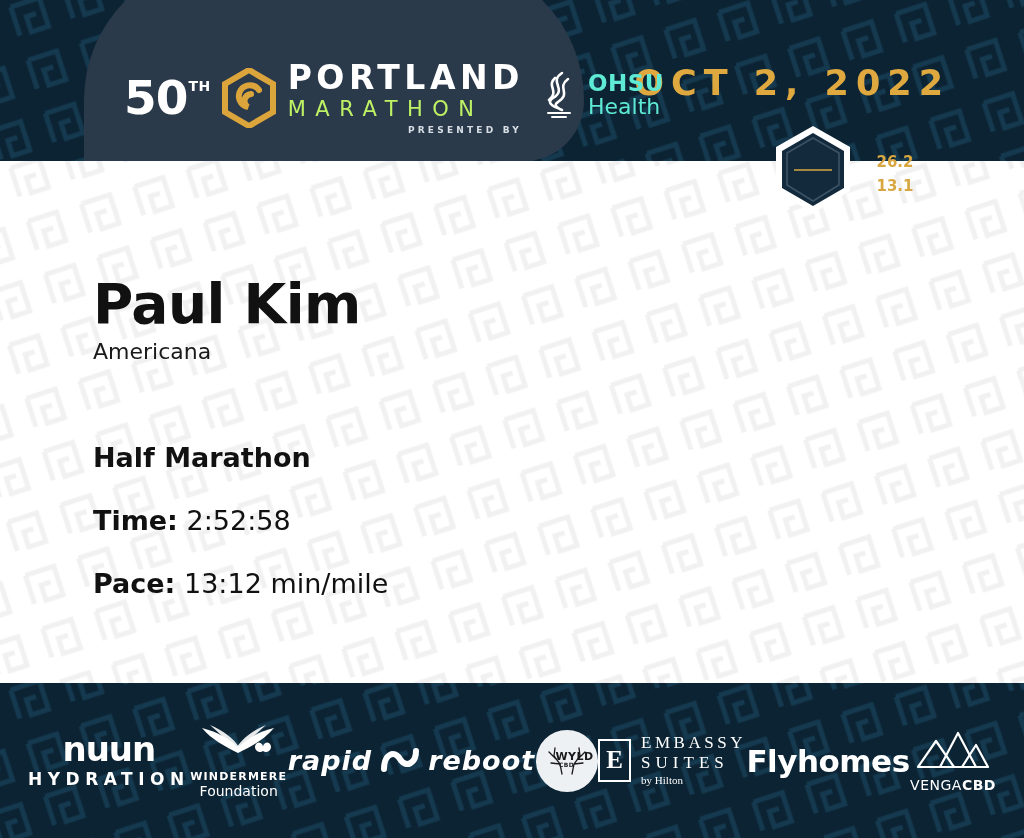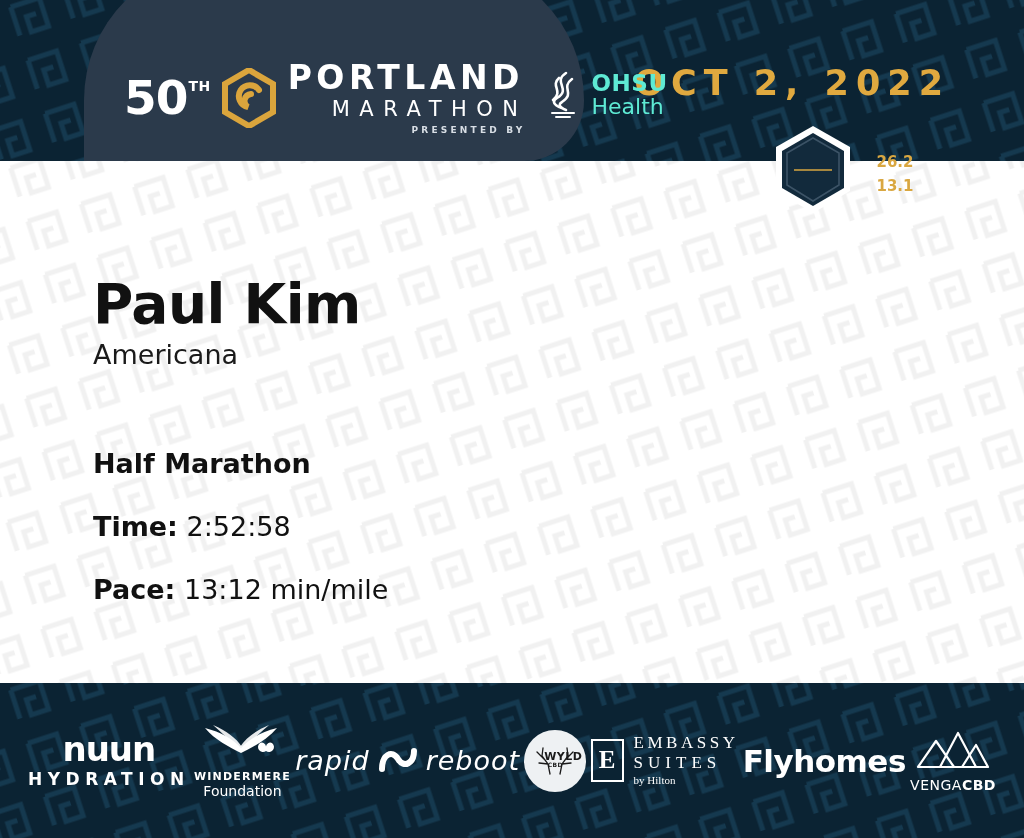--- a/index.html
+++ b/index.html
@@ -89,28 +89,27 @@
   .wordmark { display: flex; flex-direction: column; }
   .wm-portland {
     color: #ffffff;
     font-size: 33px;
     font-weight: 700;
     letter-spacing: 4.5px;
     line-height: 1;
     font-family: "DejaVu Sans", sans-serif;
   }
   .wm-marathon {
-    color: #ffffff;
+    color: #bef264;
     font-size: 21px;
     font-weight: 400;
     letter-spacing: 9.5px;
     line-height: 1.25;
     margin-top: 2px;
     font-family: "DejaVu Sans", sans-serif;
-    margin-left: 44px;
   }
   .wm-presented {
     color: #d8dee5;
     font-size: 9px;
     font-weight: 600;
     letter-spacing: 3.2px;
     text-align: right;
     margin-top: 3px;
     padding-right: 2px;
     font-family: "DejaVu Sans", sans-serif;
@@ -187,21 +186,21 @@
   #runner-name {
     color: #111111;
     font-size: 55px;
     font-weight: 700;
     letter-spacing: -0.5px;
     line-height: 1;
     font-family: "DejaVu Sans", sans-serif;
   }
   #runner-affiliation {
     color: #1a1a1a;
-    font-size: 27px;
+    font-size: 22px;
     font-weight: 400;
     margin-top: 7px;
     font-family: "DejaVu Sans", sans-serif;
   }
 
   #stats-grid {
     display: flex;
     margin-top: 40px;
   }
   .stat-col { display: flex; flex-direction: column; margin-top: 39px; }
@@ -258,21 +257,21 @@
     font-family: "DejaVu Sans", sans-serif;
   }
   .wind-sub {
     font-size: 14px; font-weight: 400; letter-spacing: 0px;
     font-family: "DejaVu Sans", sans-serif;
   }
 
   
   .rr-wrap { display: flex; align-items: center; }
   .rr-word {
-    font-size: 27px; font-weight: 400; font-style: italic; letter-spacing: 1px;
+    font-size: 27px; font-weight: 700; font-style: italic; letter-spacing: 1px;
     font-family: "DejaVu Sans", sans-serif;
   }
 
   
   .wyld-circle {
     width: 62px; height: 62px; border-radius: 50%;
     background: #eef1f3; position: relative;
   }
   .wyld-name {
     position: absolute; left: 16px; right: 0; top: 20px;

